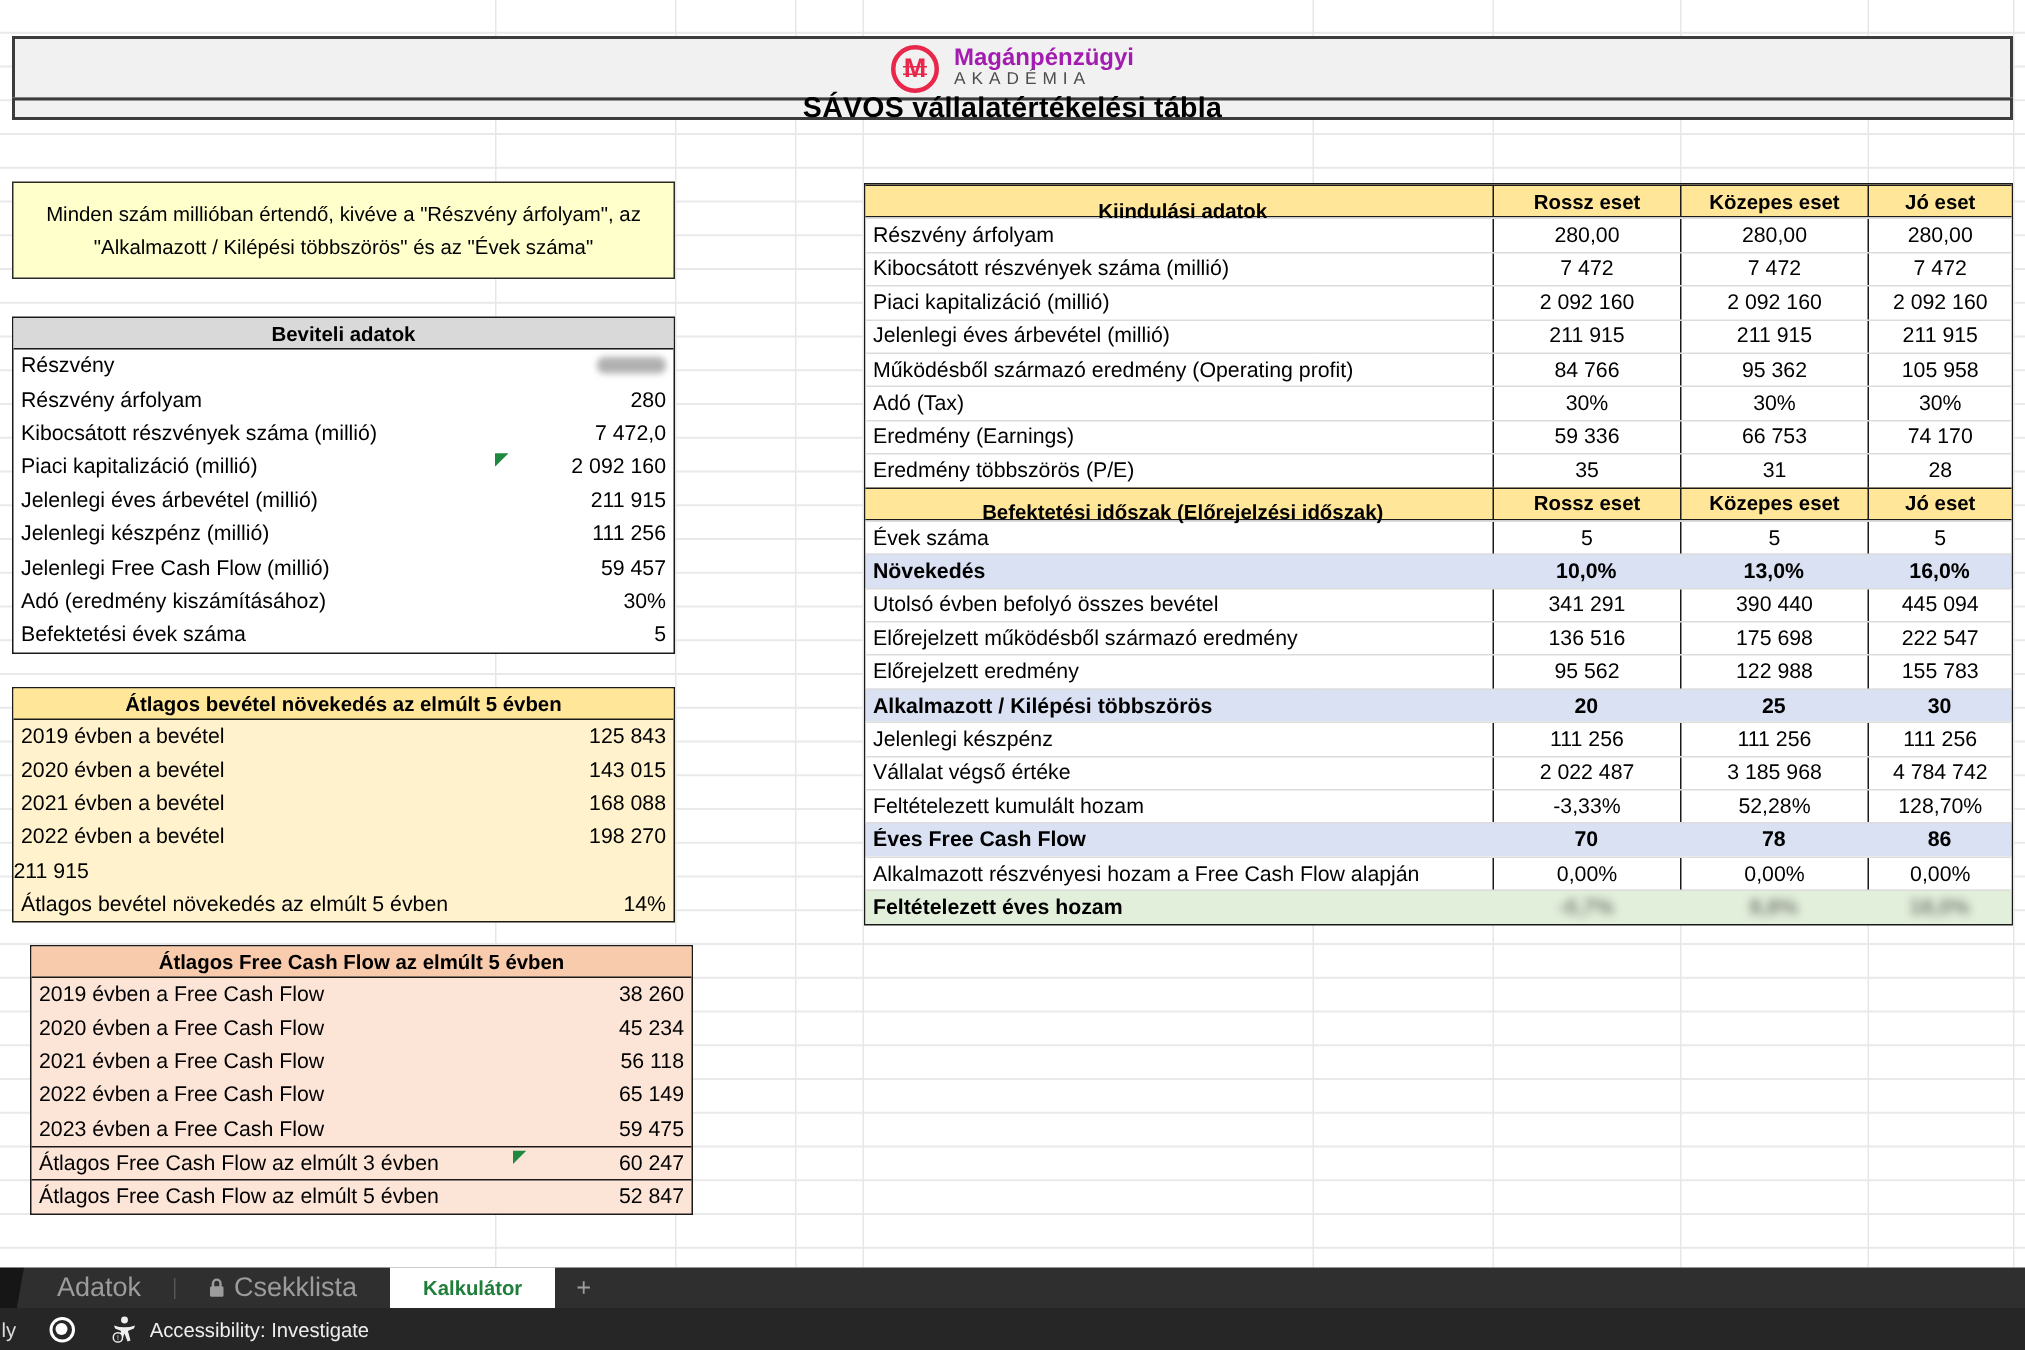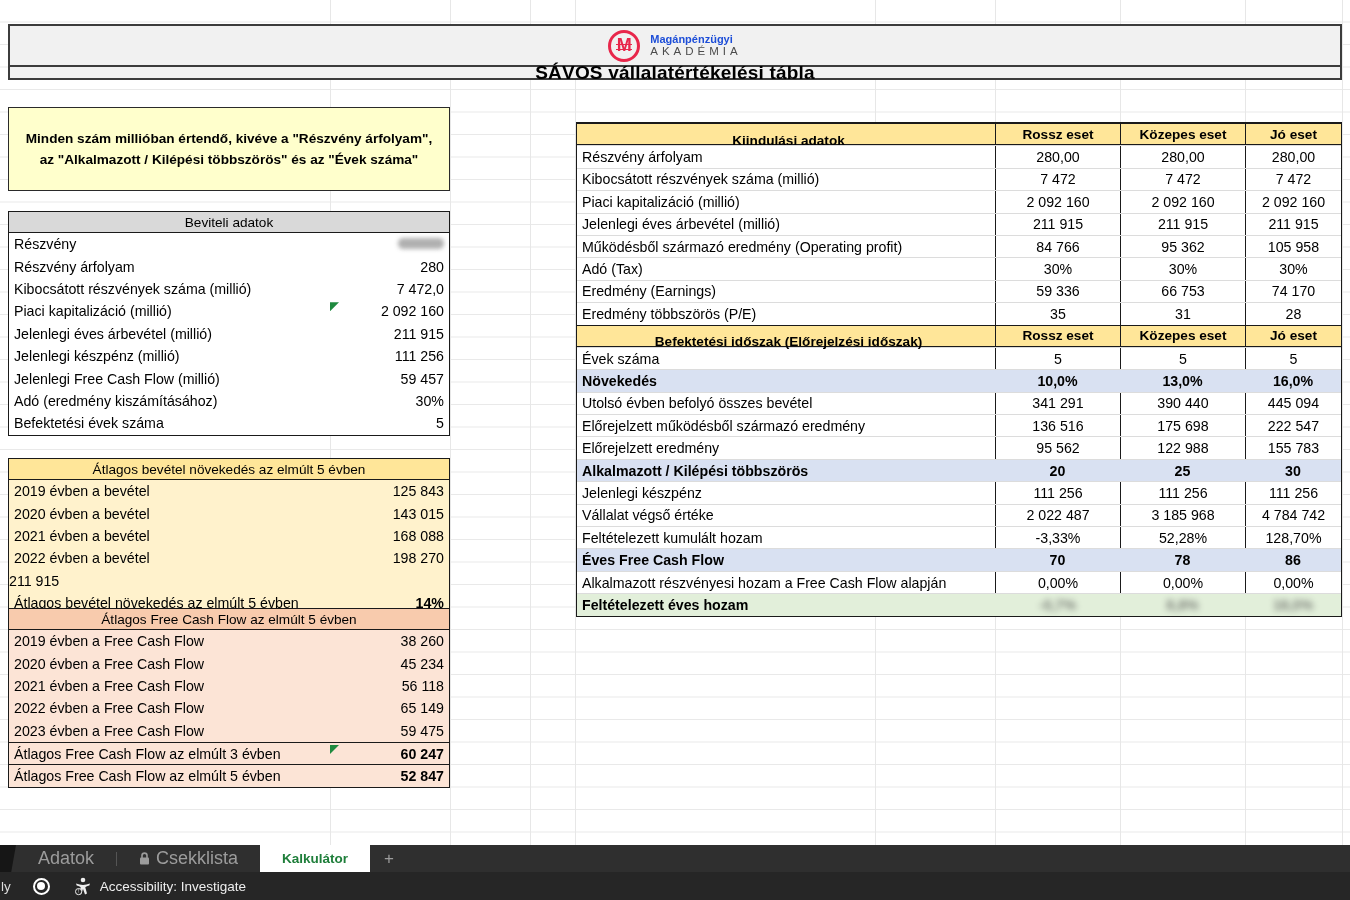--- a/index.html
+++ b/index.html
@@ -33,43 +33,43 @@
   .band { position:absolute; left:8px; width:1334px; background:#f1f1f1; border:2px solid #3c3c3c; z-index:2;
           display:flex; align-items:center; justify-content:center; }
   .band-logo { top:24px; height:43px; }
   .band-title { top:65px; height:15px; font-weight:bold; font-size:19px; letter-spacing:.2px; }
   .logo-wrap { display:flex; align-items:center; gap:10px; }
   .logo-circle { position:relative; width:32px; height:32px; border:3.5px solid #e8274b; border-radius:50%;
                  display:flex; align-items:center; justify-content:center;
                  color:#e8274b; font-weight:bold; font-size:18px; }
   .logo-circle::before, .logo-circle::after { content:""; position:absolute; left:5px; right:5px; height:1.6px; background:#e8274b; }
   .logo-circle::before { top:11px; } .logo-circle::after { top:16px; }
-  .brand-l1 { font-weight:bold; font-size:11px; color:#1d4ed8; line-height:1.1; }
+  .brand-l1 { font-weight:bold; font-size:16px; color:#a21caf; line-height:1.1; }
   .brand-l2 { font-size:11.5px; color:#4c4c4c; letter-spacing:4px; line-height:1.2; }
   
-  .notebox { position:absolute; left:8px; top:107px; width:442px; height:84px; z-index:2;
+  .notebox { position:absolute; left:8px; top:121px; width:442px; height:65px; z-index:2;
              background:#ffffcc; border:1.6px solid #2a2a2a;
              display:flex; align-items:center; justify-content:center; text-align:center;
-             font-weight:bold; font-size:13.6px; line-height:1.55; padding:0 12px; }
+             font-weight:normal; font-size:13.6px; line-height:1.55; padding:0 12px; }
   
   .panel { position:absolute; left:8px; width:442px; border:1.6px solid #1a1a1a; z-index:2; background:#fff; }
   .phead { height:21px; display:flex; align-items:center; justify-content:center;
-           font-weight:normal; font-size:13.6px; border-bottom:1.3px solid #1a1a1a; }
+           font-weight:bold; font-size:13.6px; border-bottom:1.3px solid #1a1a1a; }
   .krow { position:relative; display:flex; height:22.4px; align-items:center; font-size:14.2px; white-space:nowrap; }
   .krow .lbl { flex:1; padding-left:5px; }
   .krow .val { padding-right:5px; }
-  .krow.b .val { font-weight:bold; }
+  .krow.b .val { font-weight:normal; }
   .krow.tb { border-top:1.5px solid #1a1a1a; }
   .flag { position:absolute; left:321px; top:2px; width:9px; height:9px;
           background:#1f8a3f; clip-path:polygon(0 0,100% 0,0 100%); }
   .blob { display:inline-block; width:46px; height:11px; margin-top:2px;
           background:#9d9d9d; border-radius:5px; filter:blur(2px); opacity:.8; }
   #panel-input   { top:211px; }
   #panel-revenue { top:458px; } #panel-revenue .phead { background:#FFE699; } #panel-revenue { background:#FFF2CC; }
-  #panel-fcf     { top:608px; } #panel-fcf .phead { background:#F8CBAD; } #panel-fcf { background:#FCE4D6; }
+  #panel-fcf     { top:630px;margin-left:12px; } #panel-fcf .phead { background:#F8CBAD; } #panel-fcf { background:#FCE4D6; }
   #panel-input .phead { background:#D9D9D9; }
   
   .scenario { position:absolute; left:576px; top:122px; width:766px; border:1.6px solid #1a1a1a; z-index:2; }
   .trow { display:flex; height:22.4px; align-items:center; font-size:14.2px; background:#fff; white-space:nowrap; }
   .trow + .trow { border-top:1px solid #dcdcdc; }
   .trow .tlabel { flex:1; padding-left:5px; overflow:hidden; }
   .trow .tc { width:125px; text-align:center; border-left:1.1px solid #1a1a1a; align-self:stretch;
               display:flex; align-items:center; justify-content:center; }
   .trow .tc3 { width:96px; }
   .trow.head { background:#FFE699; font-weight:bold; border-top:1.4px solid #1a1a1a; border-bottom:1.4px solid #1a1a1a; }

